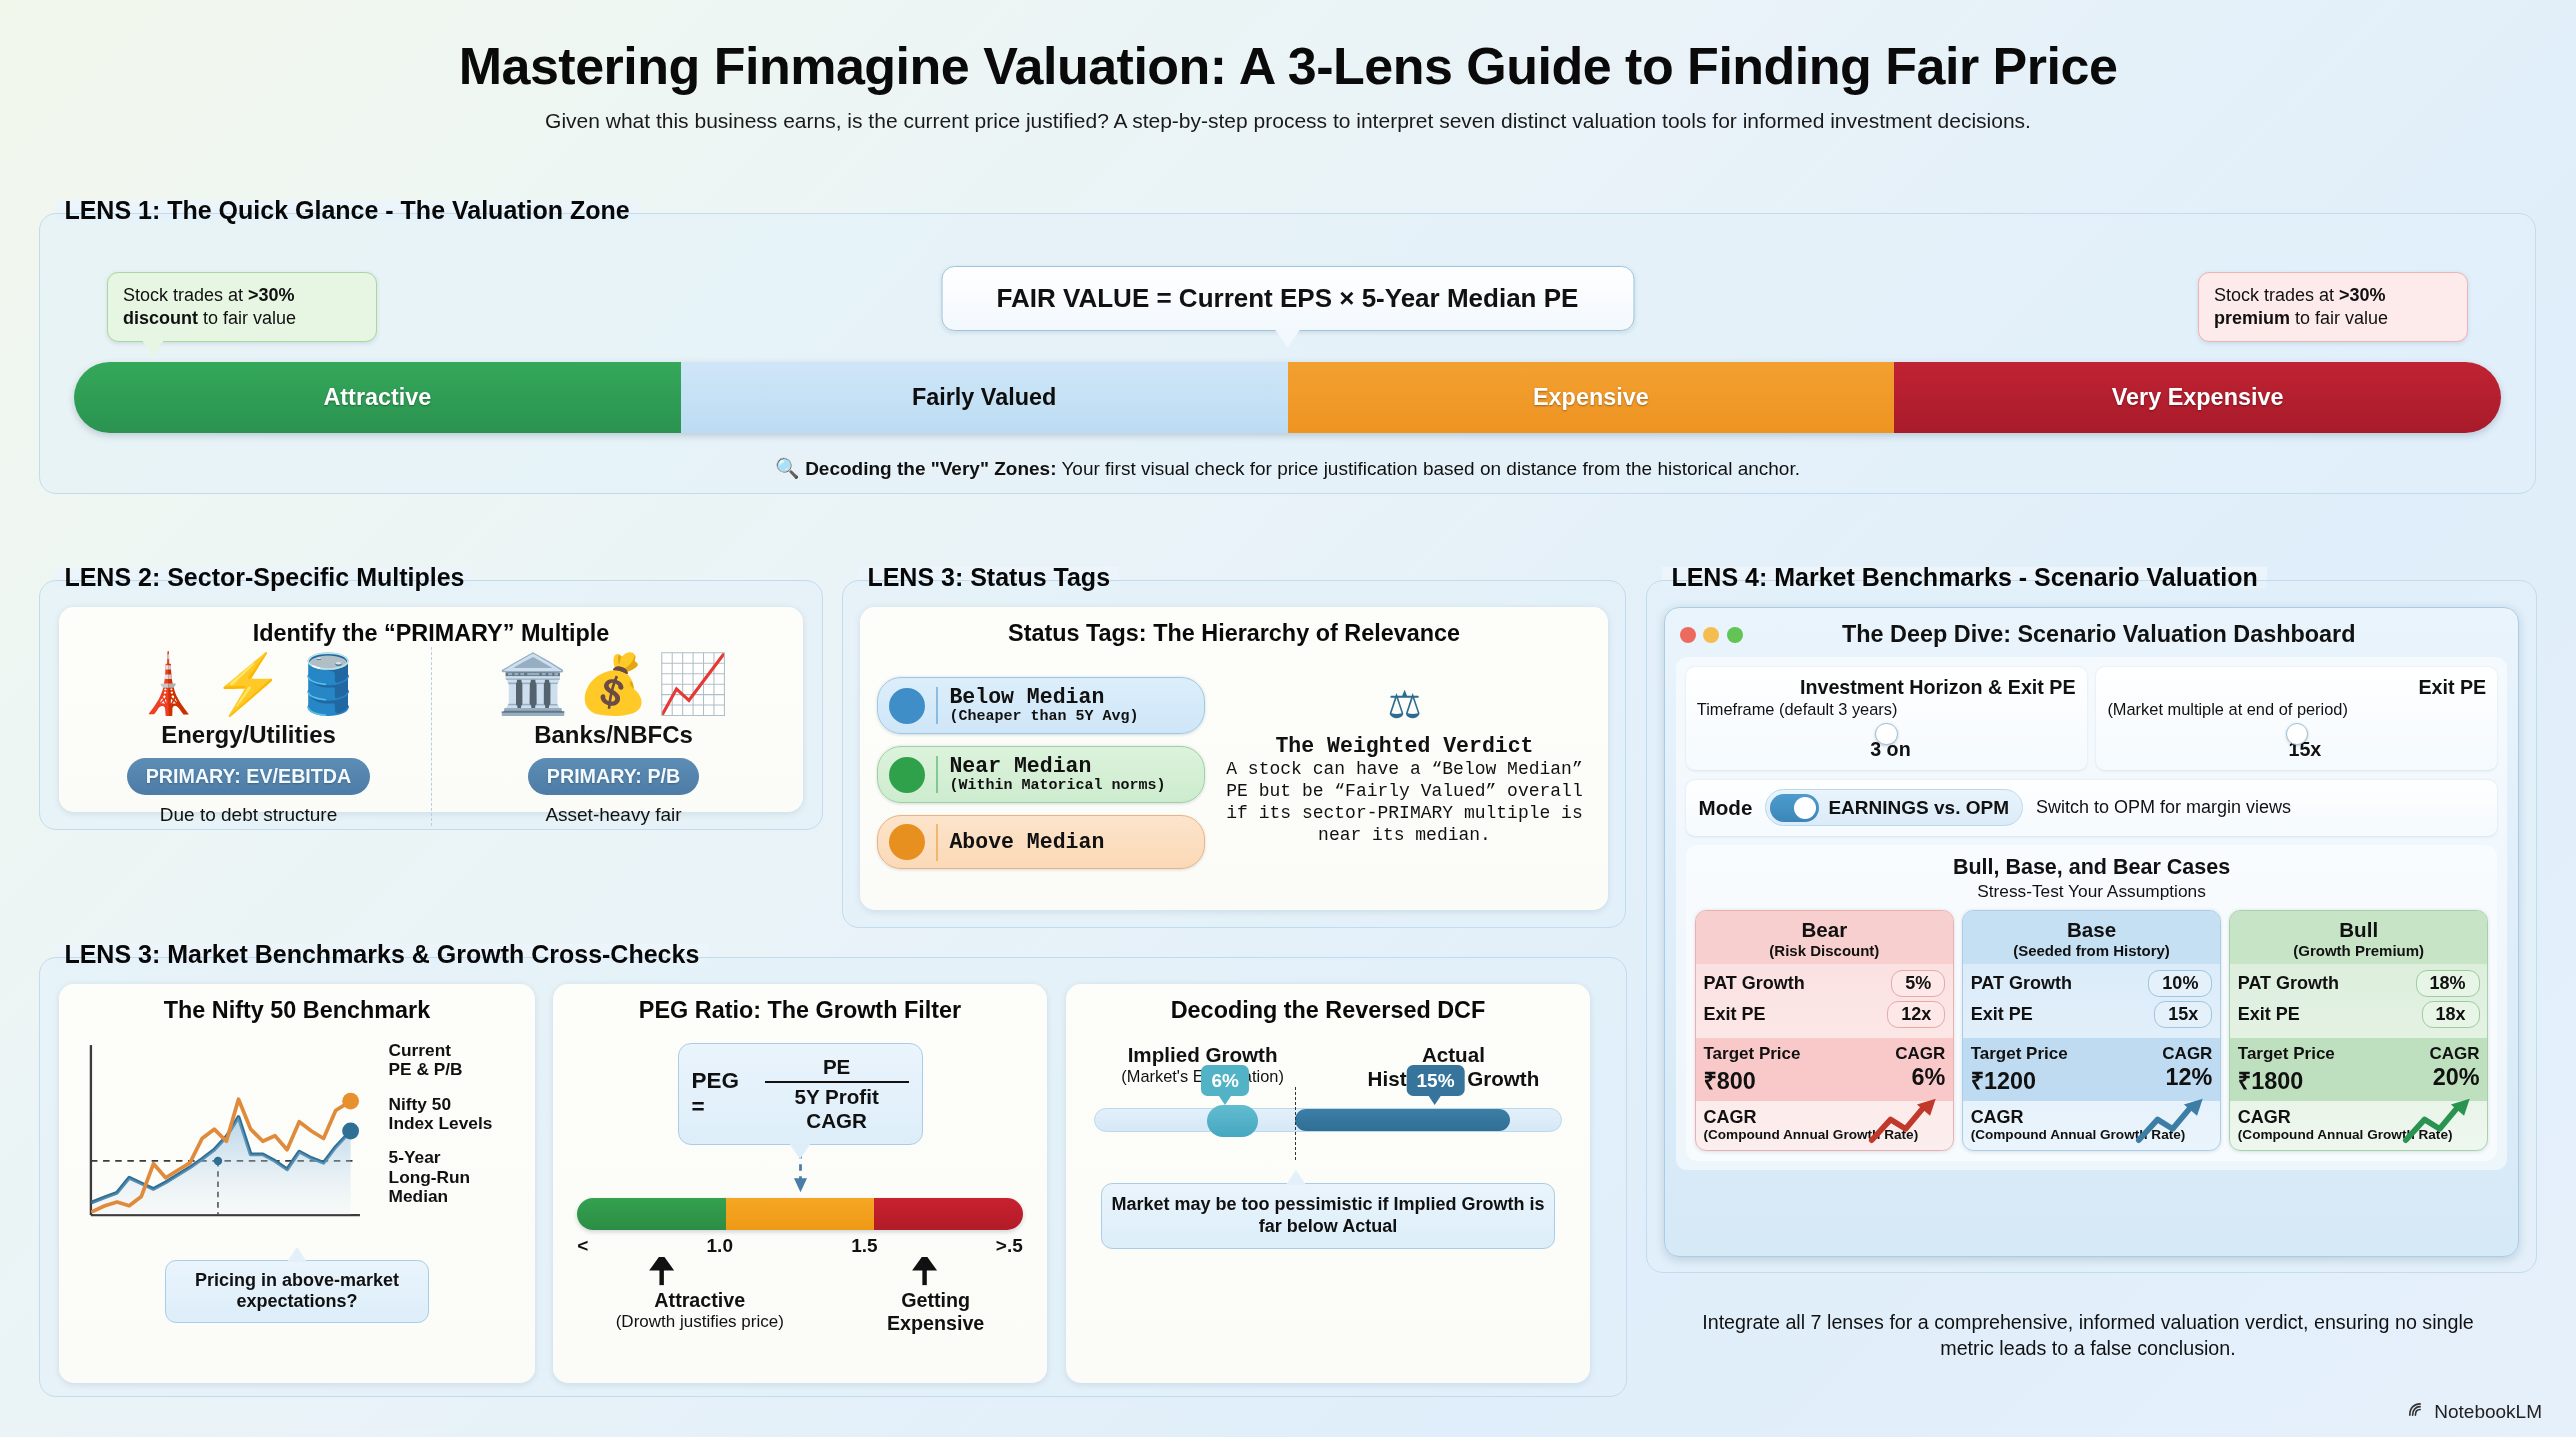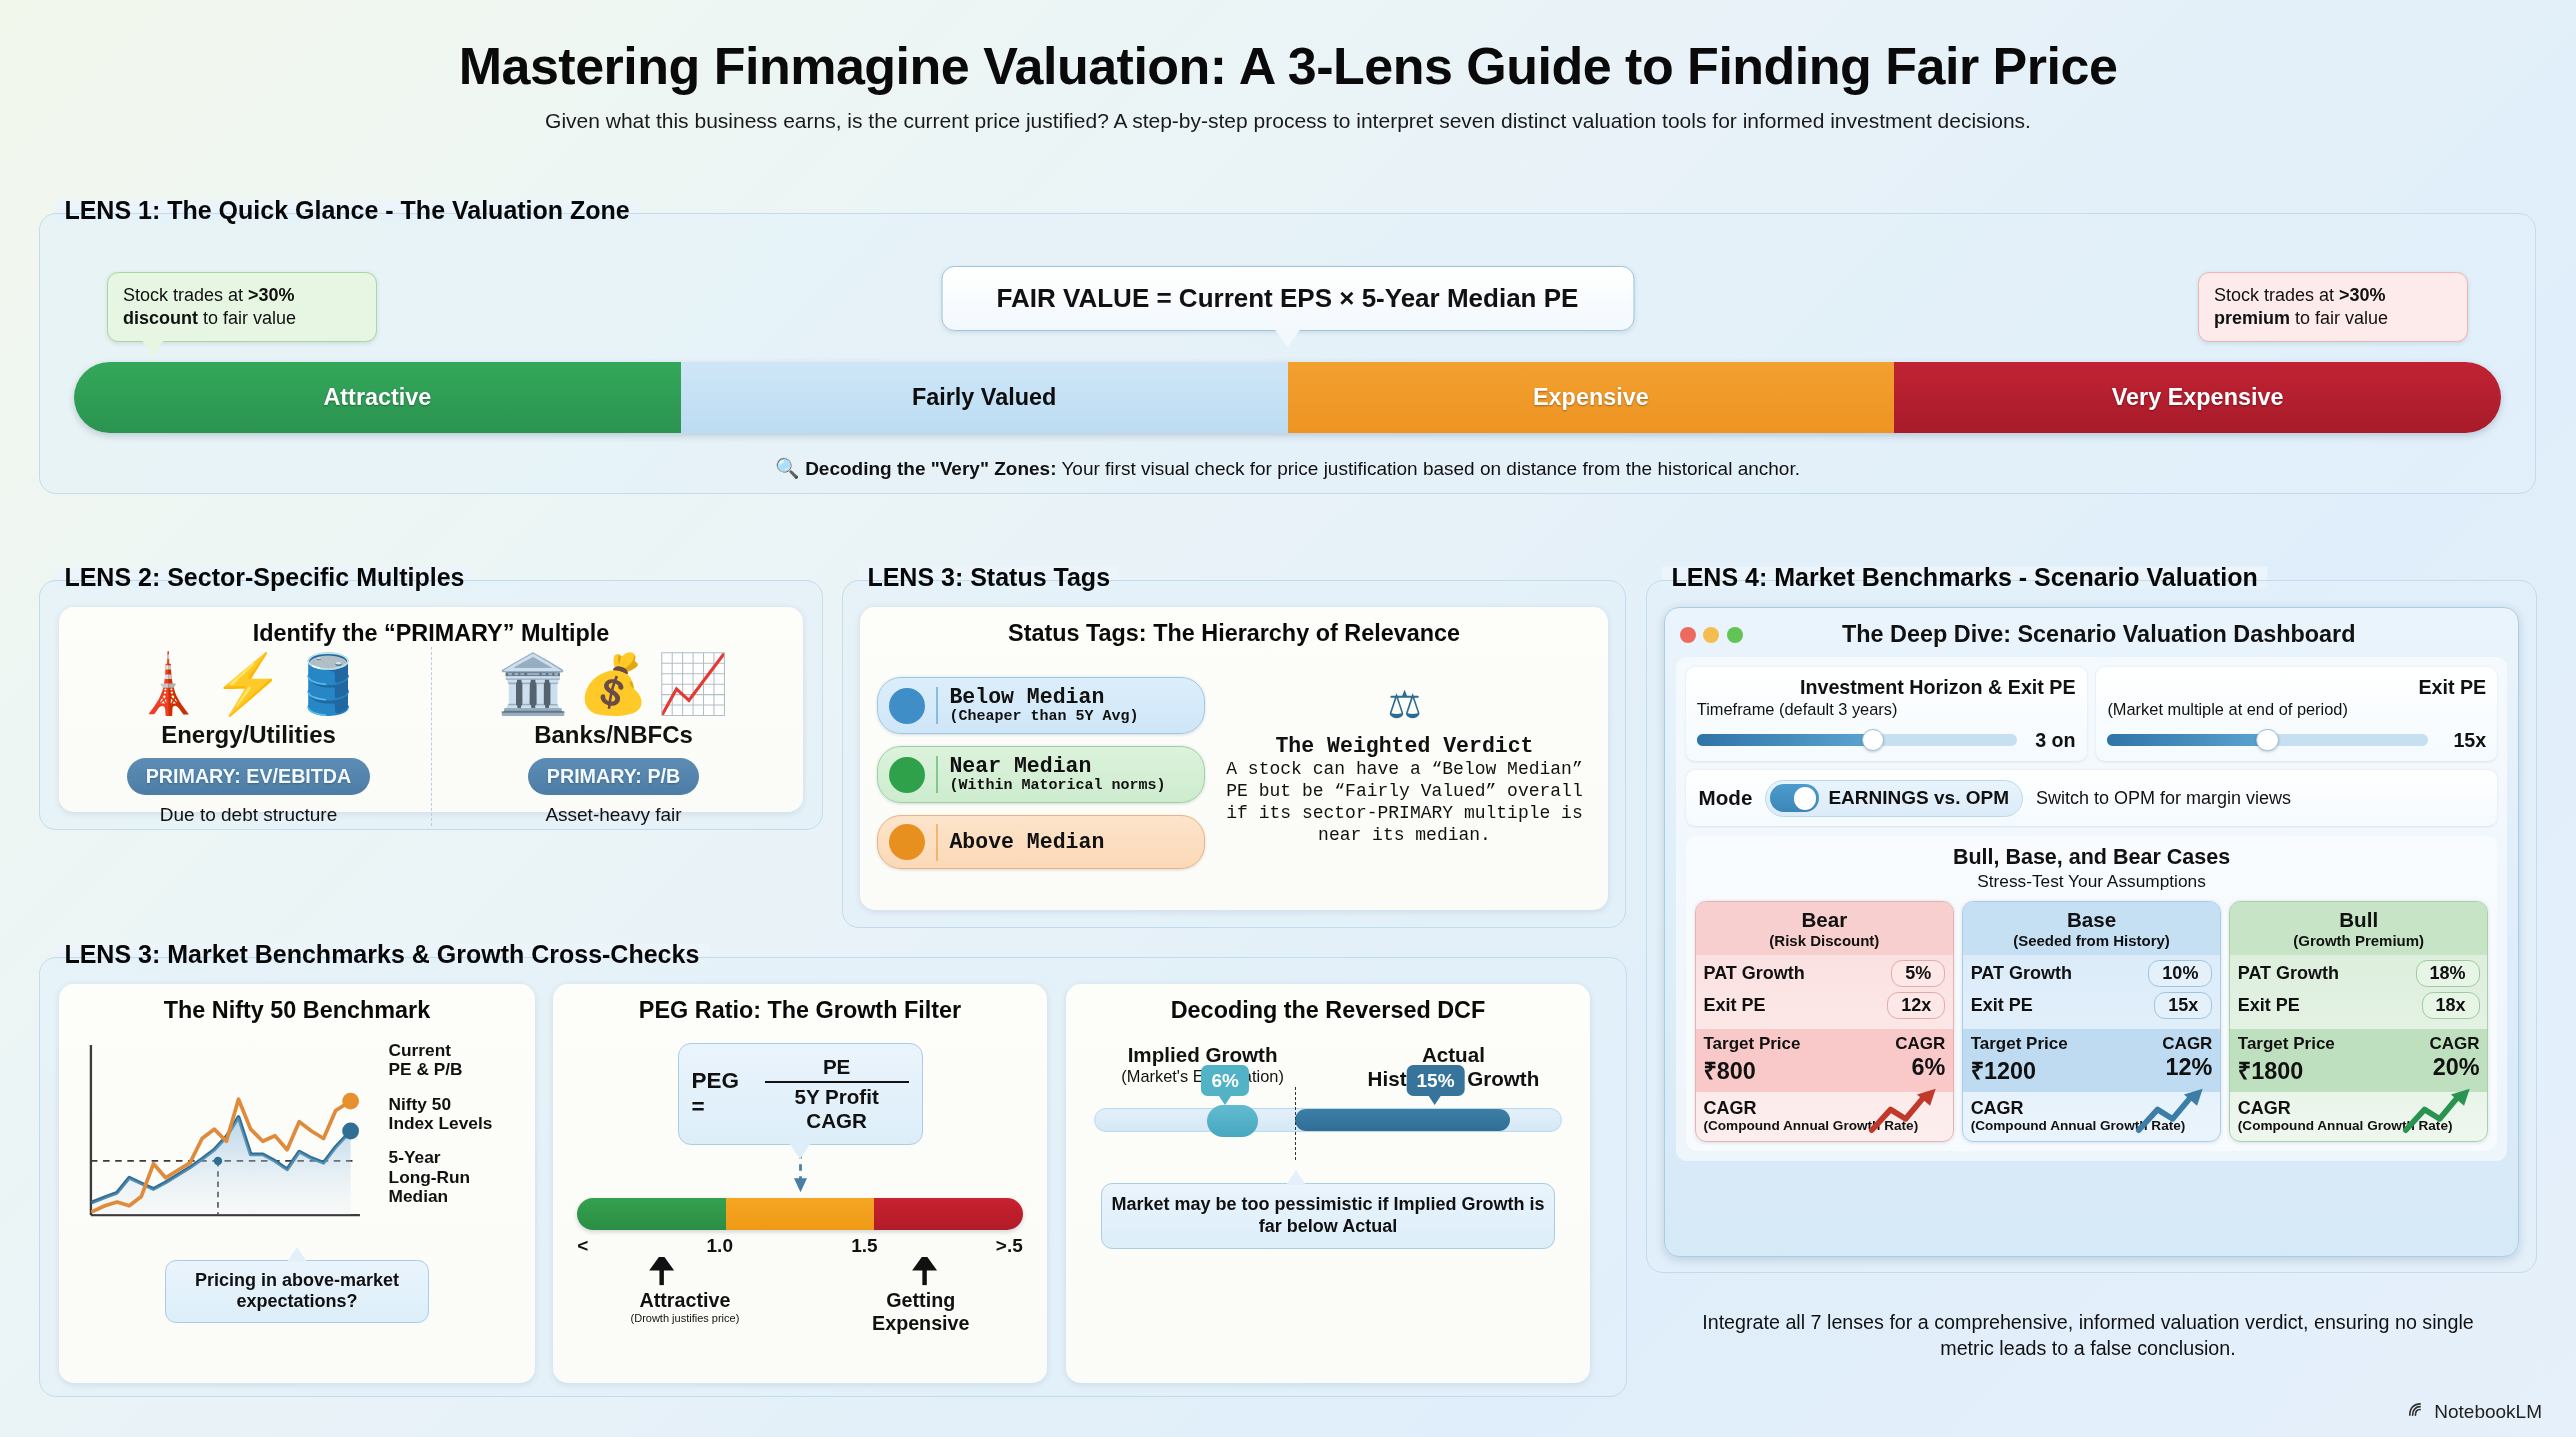--- a/index.html
+++ b/index.html
@@ -213,21 +213,21 @@
   .peg-bar { display:flex; height: 32px; border-radius: 16px; overflow:hidden; margin: 3.7px 13px 0; box-shadow: 0 1.9px 4.7px rgba(30,60,90,0.2); }
   .peg-seg { flex:1; }
   .peg-seg.g { background: linear-gradient(180deg,#34a150,#2b8d44); }
   .peg-seg.o { background: linear-gradient(180deg,#f5a623,#ef9a17); }
   .peg-seg.r { background: linear-gradient(180deg,#c9212f,#b21b28); }
   .peg-scale { display:flex; justify-content:space-between; margin: 5.6px 13px 0; font-size: 19px; font-weight: 700; }
   .peg-ticks { position: relative; height: 30px; margin: 0 13px; }
   .peg-labels { display:flex; justify-content:space-around; margin-top: 1.9px; }
   .peg-lab { text-align:center; }
   .peg-lab .b { font-size: 19.7px; font-weight: 700; }
-  .peg-lab .s { font-size: 11px; }
+  .peg-lab .s { font-size: 17px; }
 
   
   .dcf-heads { display:flex; margin-top: 19px; }
   .dcf-head { flex:1; text-align:center; }
   .dcf-head .b { font-size: 20.6px; font-weight: 700; }
   .dcf-head .s { font-size: 16.4px; }
   .dcf-track-wrap { position: relative; margin: 17px 17px 0; }
   .dcf-track { height: 24px; border-radius: 12px; background: linear-gradient(180deg,#e3f0fa,#d5e8f6); border:1.4px solid #bcd9ec; position:relative; }
   .dcf-fill-actual { position:absolute; left: 43%; width: 46%; top:0; bottom:0; border-radius: 12px; background: linear-gradient(180deg,#3d7ea6,#2f6f96); }
   .dcf-knob { position:absolute; left: 24%; top:-3.7px; width: 51px; height: 32px; border-radius: 16px; background: linear-gradient(180deg,#62bcd0,#46a7bf); }
@@ -265,21 +265,21 @@
   }
   .titlebar { display:flex; align-items:center; gap: 7.5px; padding: 5.6px 3.7px 9.4px; }
   .tdot { width: 16px; height: 16px; border-radius: 50%; }
   .tdot.r{background:#ed6a5e;} .tdot.y{background:#f5bd4f;} .tdot.g{background:#61c454;}
   .win-title { flex:1; text-align:center; font-size: 23.4px; font-weight: 700; margin-right: 56px; }
   .panel { background: rgba(255,255,255,0.55); border-radius: 11.2px; padding: 9.4px; }
   .sliders { display:flex; gap: 9.4px; }
   .slider-box { flex:1; background: linear-gradient(180deg,#ffffff,#f4fafe); border-radius: 9.4px; padding: 9.4px 11.2px; box-shadow: 0 0.9px 2.8px rgba(40,70,100,0.12); }
   .sb-title { font-size: 19.7px; font-weight: 700; text-align: right; }
   .sb-sub { font-size: 16.4px; margin-top: 0.9px; }
-  .sb-row { display:flex; align-items:center; gap: 9.4px; margin-top: 9.4px; }
+  .sb-row { display:flex; align-items:center; gap: 9.4px; margin-top: 9.4px; flex-direction: column; }
   .track { flex:1; height: 11.2px; border-radius: 5.6px; background: #c7e0f1; position: relative; }
   .track .fill { position:absolute; left:0; top:0; bottom:0; border-radius:5.6px; background: linear-gradient(90deg,#2f74a6,#5ca4d0); }
   .track .knob { position:absolute; top:-5.6px; width: 22.5px; height: 22.5px; border-radius:50%; background:#fff; border:1.4px solid #9cc3dd; box-shadow:0 0.9px 2.8px rgba(0,0,0,.2); }
   .sb-val { font-size: 19.7px; font-weight: 700; min-width: 49px; text-align:right; }
   .mode-row { display:flex; align-items:center; gap: 13px; margin-top: 9.4px; background: linear-gradient(180deg,#ffffff,#f4fafe); border-radius: 9.4px; padding: 9.4px 13px; box-shadow:0 0.9px 2.8px rgba(40,70,100,0.12); }
   .mode-label { font-size: 20.6px; font-weight: 700; }
   .toggle {
     display:flex; align-items:center; gap: 9.4px;
     background: linear-gradient(180deg,#e9f4fc,#dbebf8); border-radius: 20.6px; padding: 3.7px 13px 3.7px 3.7px;
     border: 0.9px solid #bcd9ec;

